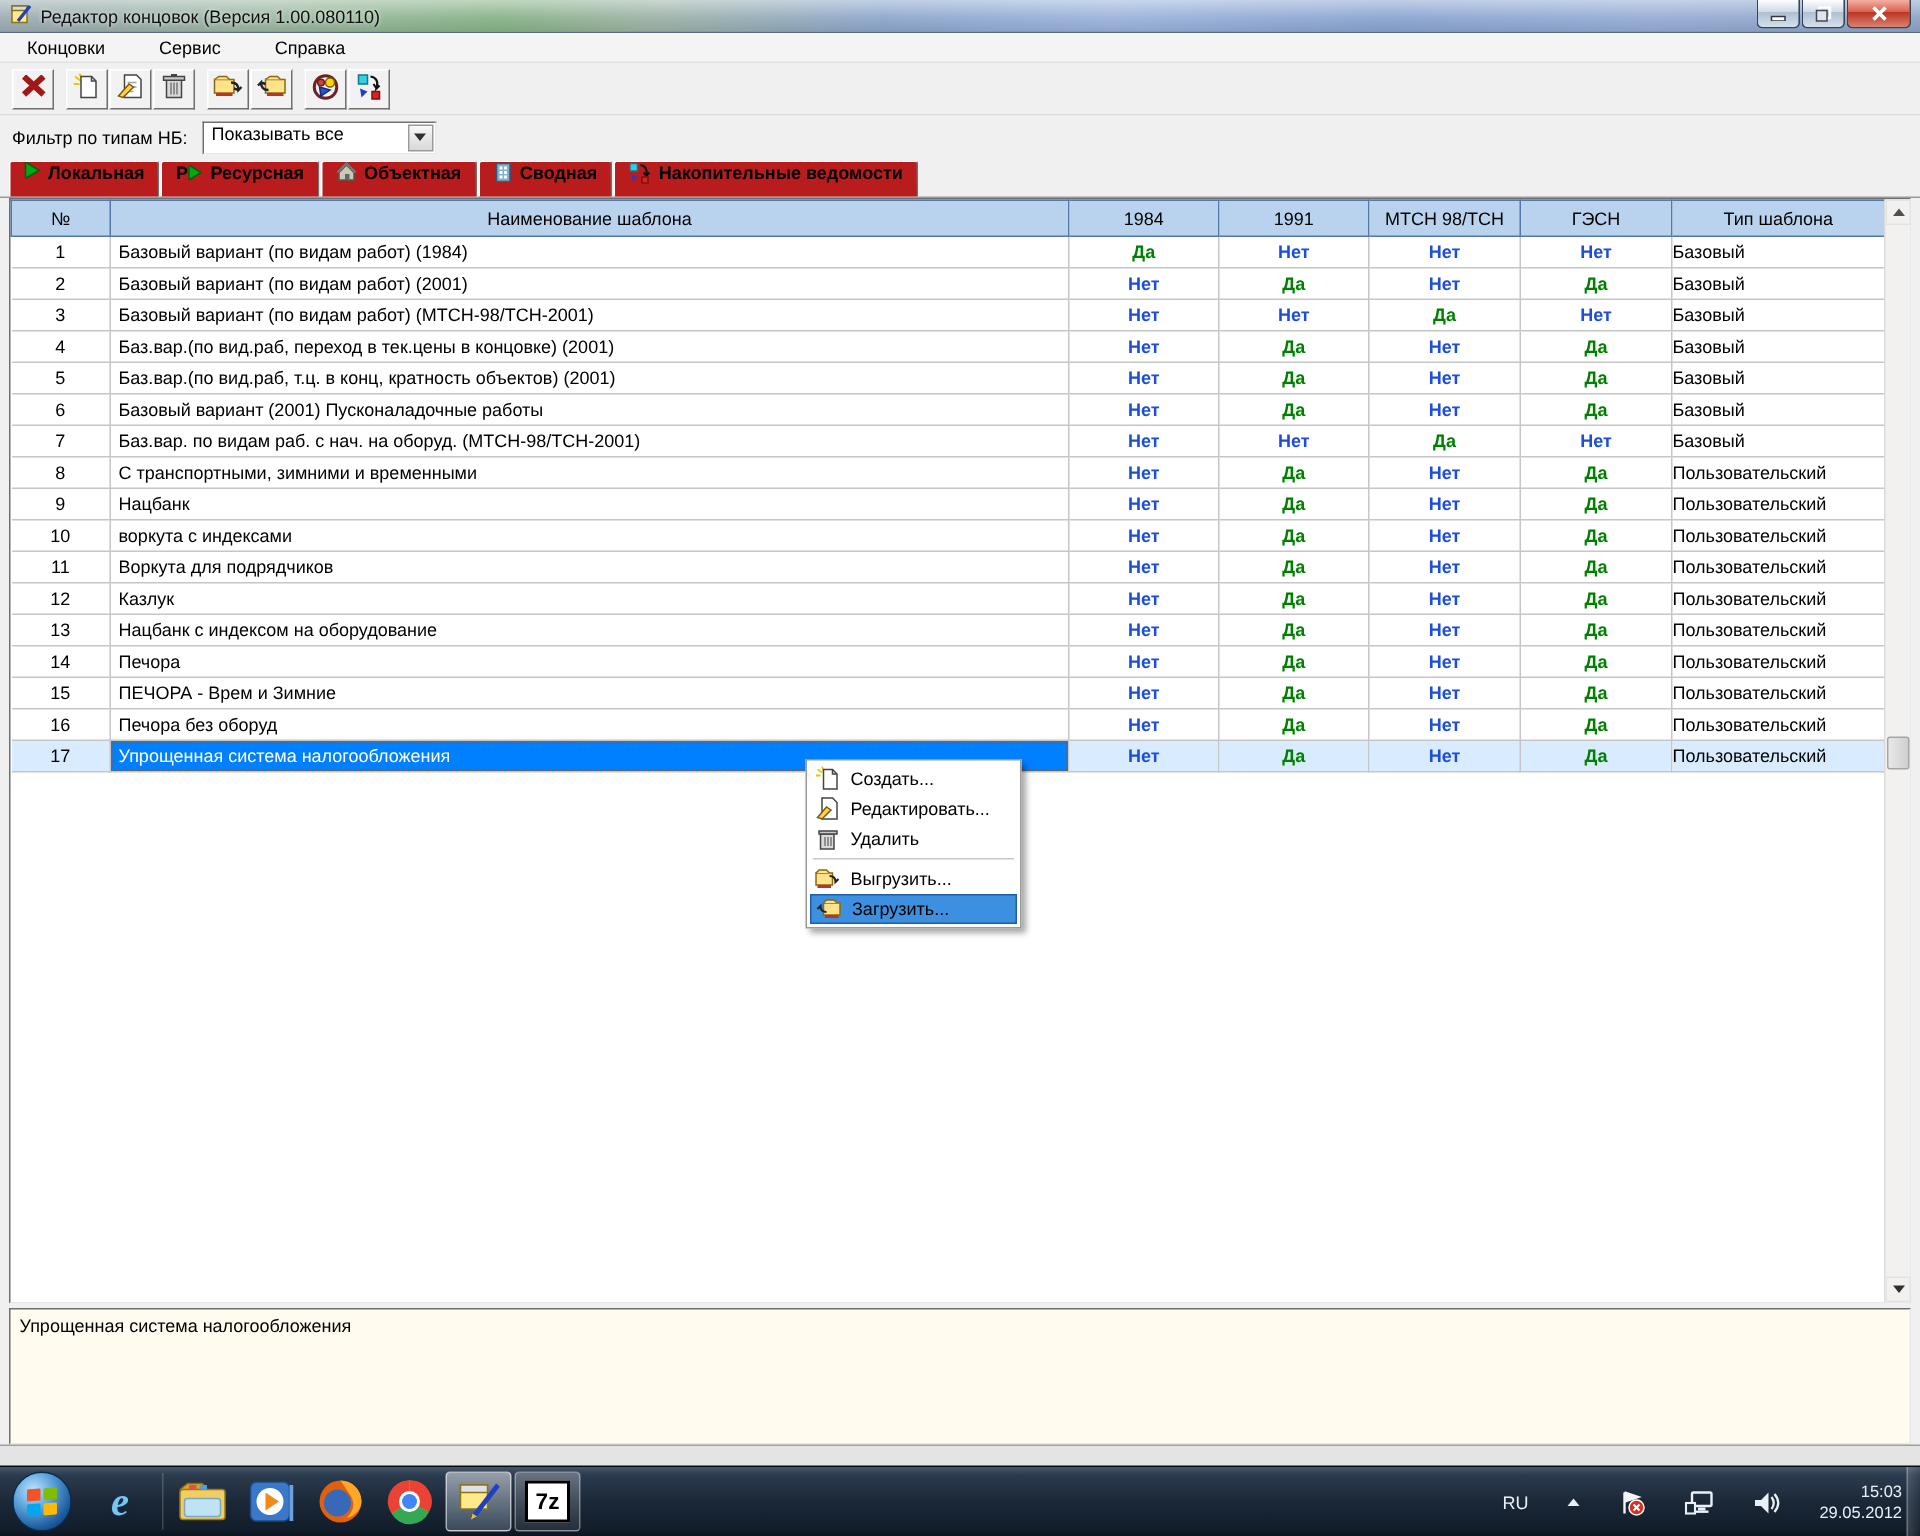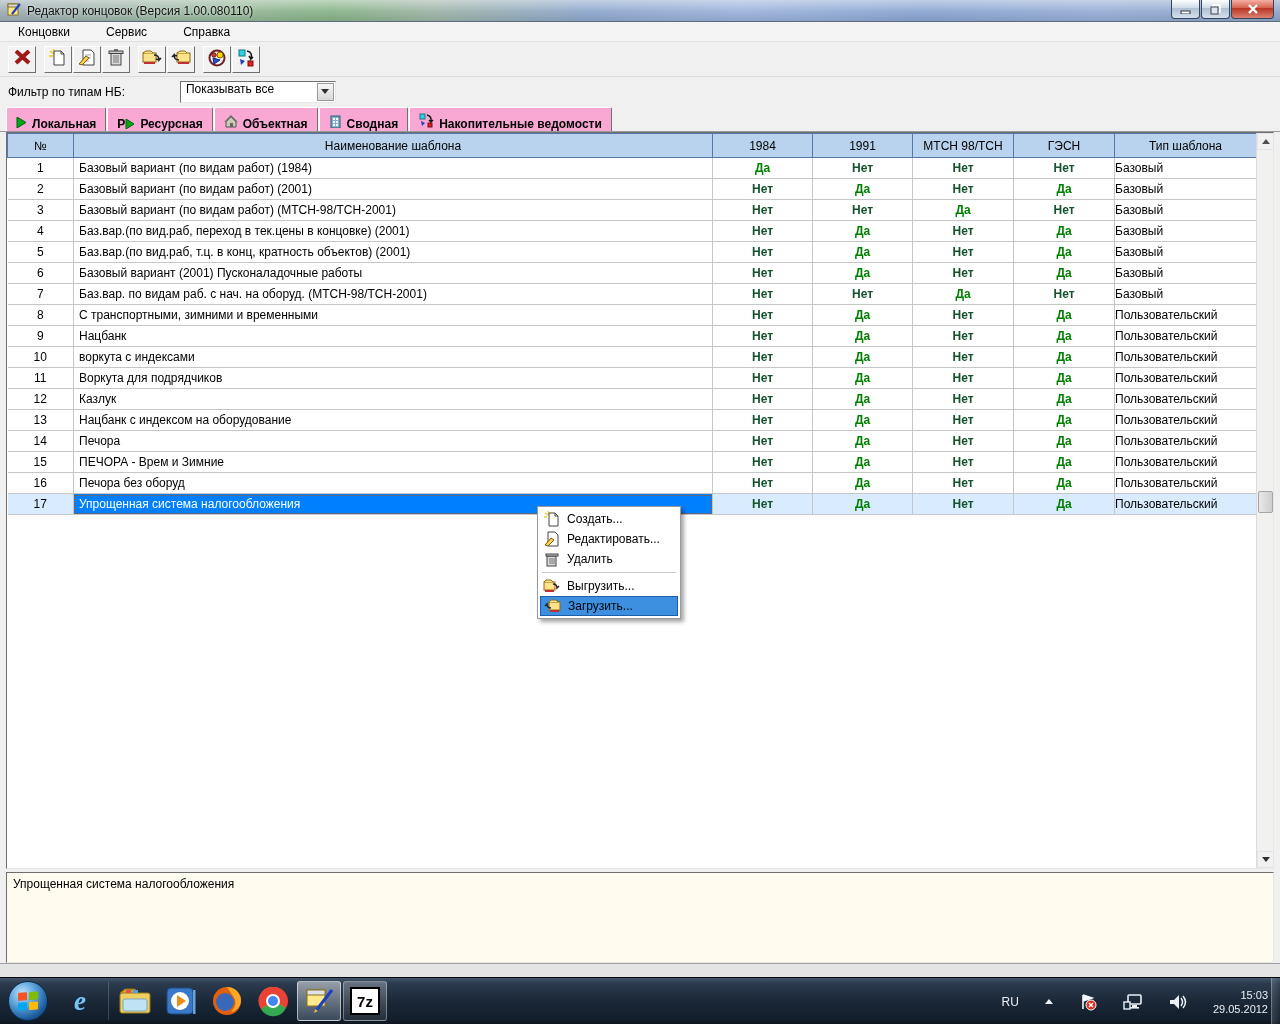--- a/index.html
+++ b/index.html
@@ -25,45 +25,45 @@
   .menuitem { padding:2px 10px; }
 
   
   .toolbar { position:absolute; left:0; top:42px; width:1280px; height:35px; background:#F0F0F0; border-bottom:1px solid #DADADA;
     display:flex; align-items:center; padding-left:8px; }
   .tbtn { width:28px; height:27px; background:#F2F2F2; border:1px solid; border-color:#FFFFFF #6F6F6F #6F6F6F #FFFFFF;
     display:flex; align-items:center; justify-content:center; margin-right:1px; }
   .tgap { width:7px; }
 
   
-  .filterrow { position:absolute; left:0; top:77px; width:1280px; height:29px; background:#F0F0F0; display:flex; align-items:center; padding-left:8px;gap:45px; }
+  .filterrow { position:absolute; left:0; top:77px; width:1280px; height:29px; background:#F0F0F0; display:flex; align-items:center; padding-left:8px; }
   .combo { margin-left:10px; width:156px; height:22px; background:#fff; border:1px solid; border-color:#6F6F6F #E8E8E8 #E8E8E8 #6F6F6F;
     display:flex; position:relative; padding-left:5px; }
   .combo .drop { position:absolute; right:1px; top:1px; bottom:1px; width:17px; background:linear-gradient(#F8F8F8,#D8D8D8);
     border:1px solid #9A9A9A; display:flex; align-items:center; justify-content:center; }
   .arrow-down { width:0; height:0; border-left:4px solid transparent; border-right:4px solid transparent; border-top:5px solid #303030; }
   .arrow-up { width:0; height:0; border-left:4px solid transparent; border-right:4px solid transparent; border-bottom:5px solid #505050; }
 
   
   .tabsrow { position:absolute; left:0; top:106px; width:1280px; height:26px; background:#F0F0F0; display:flex; align-items:flex-end; padding-left:6px; border-bottom:1px solid #9A9A9A; }
-  .tab { height:24px; display:flex; align-items:flex-end; gap:5px; padding:0 9px; font-weight:bold;
-    background:#f9a8d4; border:1px solid; border-color:#FFFFFF #707070 #9A9A9A #FFFFFF; border-bottom:none; border-radius:2px 2px 0 0; margin-right:1px; }
+  .tab { height:24px; display:flex; align-items:flex-start; gap:5px; padding:0 9px; font-weight:bold;
+    background:#b91c1c; border:1px solid; border-color:#FFFFFF #707070 #9A9A9A #FFFFFF; border-bottom:none; border-radius:2px 2px 0 0; margin-right:1px; }
 
   
   .tablewrap { position:absolute; left:6px; top:132px; width:1268px; height:737px; background:#FFFFFF;
     border:1px solid; border-color:#6F6F6F #E8E8E8 #E8E8E8 #6F6F6F; }
   table.grid { border-collapse:collapse; table-layout:fixed; width:1249px; }
   .grid th { height:24px; background:#B9D3EE; border:1px solid #5578A8; font-weight:normal; text-align:center; overflow:hidden; white-space:nowrap; }
   .grid td { height:21px; border-right:1px solid #C6C6C6; border-bottom:1px solid #C6C6C6; overflow:hidden; white-space:nowrap; background:#fff; }
   .grid td.c-num { text-align:center; }
   .grid td.c-name { padding-left:5px; }
   .grid td.c-flag { text-align:center; font-weight:bold; }
   .grid td.c-type { text-align:left; }
   .grid td.yes { color:#008000; }
-  .grid td.no { color:#14532d; }
+  .grid td.no { color:#1d4ed8; }
   .grid td.rowsel { background:#D9ECFF; }
   .grid td.cellsel { background:#0080FF; color:#FFFFFF; outline:1px dotted #B05000; outline-offset:-2px; }
 
   
   .vscroll { position:absolute; right:0; top:0; width:17px; height:735px; background:#F2F1F0; border-left:1px solid #DCDCDC; }
   .sbtn { position:absolute; left:0; width:17px; height:17px; background:#F2F1F0; display:flex; align-items:center; justify-content:center; border:1px solid #E3E3E3; }
   .sbtn.up { top:0; } .sbtn.down { bottom:0; }
   .sthumb { position:absolute; left:1px; top:358px; width:15px; height:22px; background:linear-gradient(90deg,#E8E8E8,#CFCFCF); border:1px solid #A5A5A5; border-radius:2px; }
 
   

